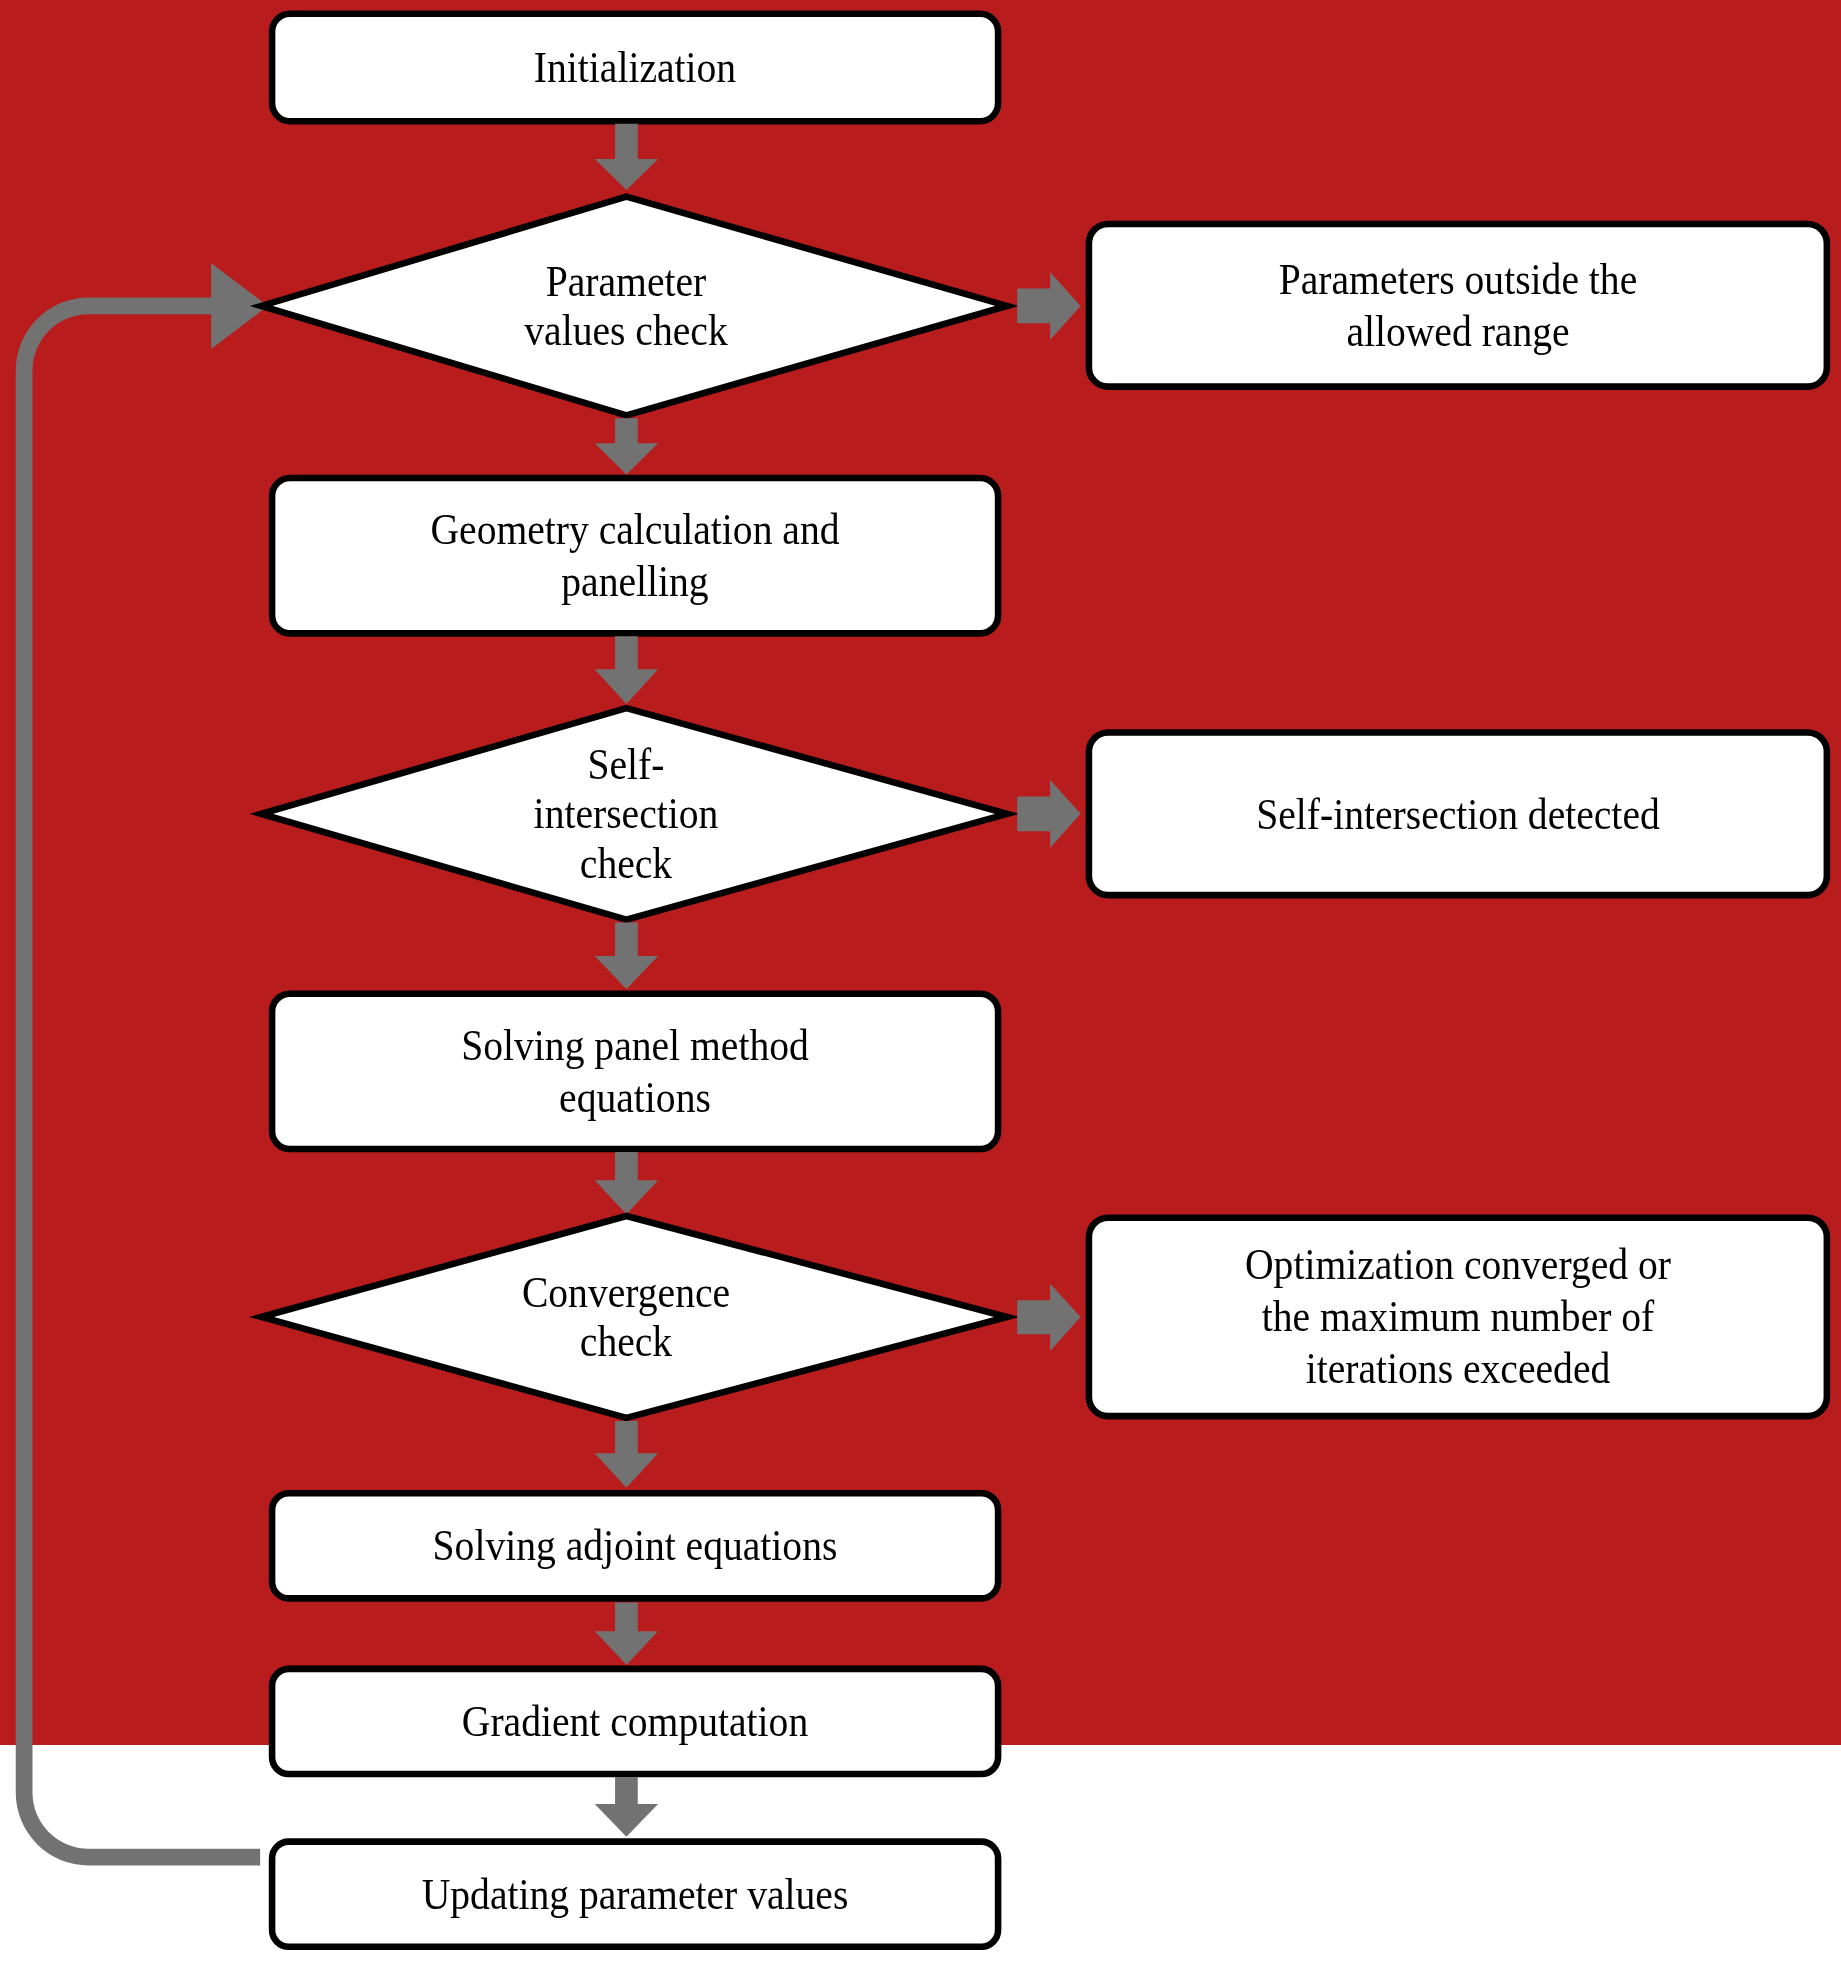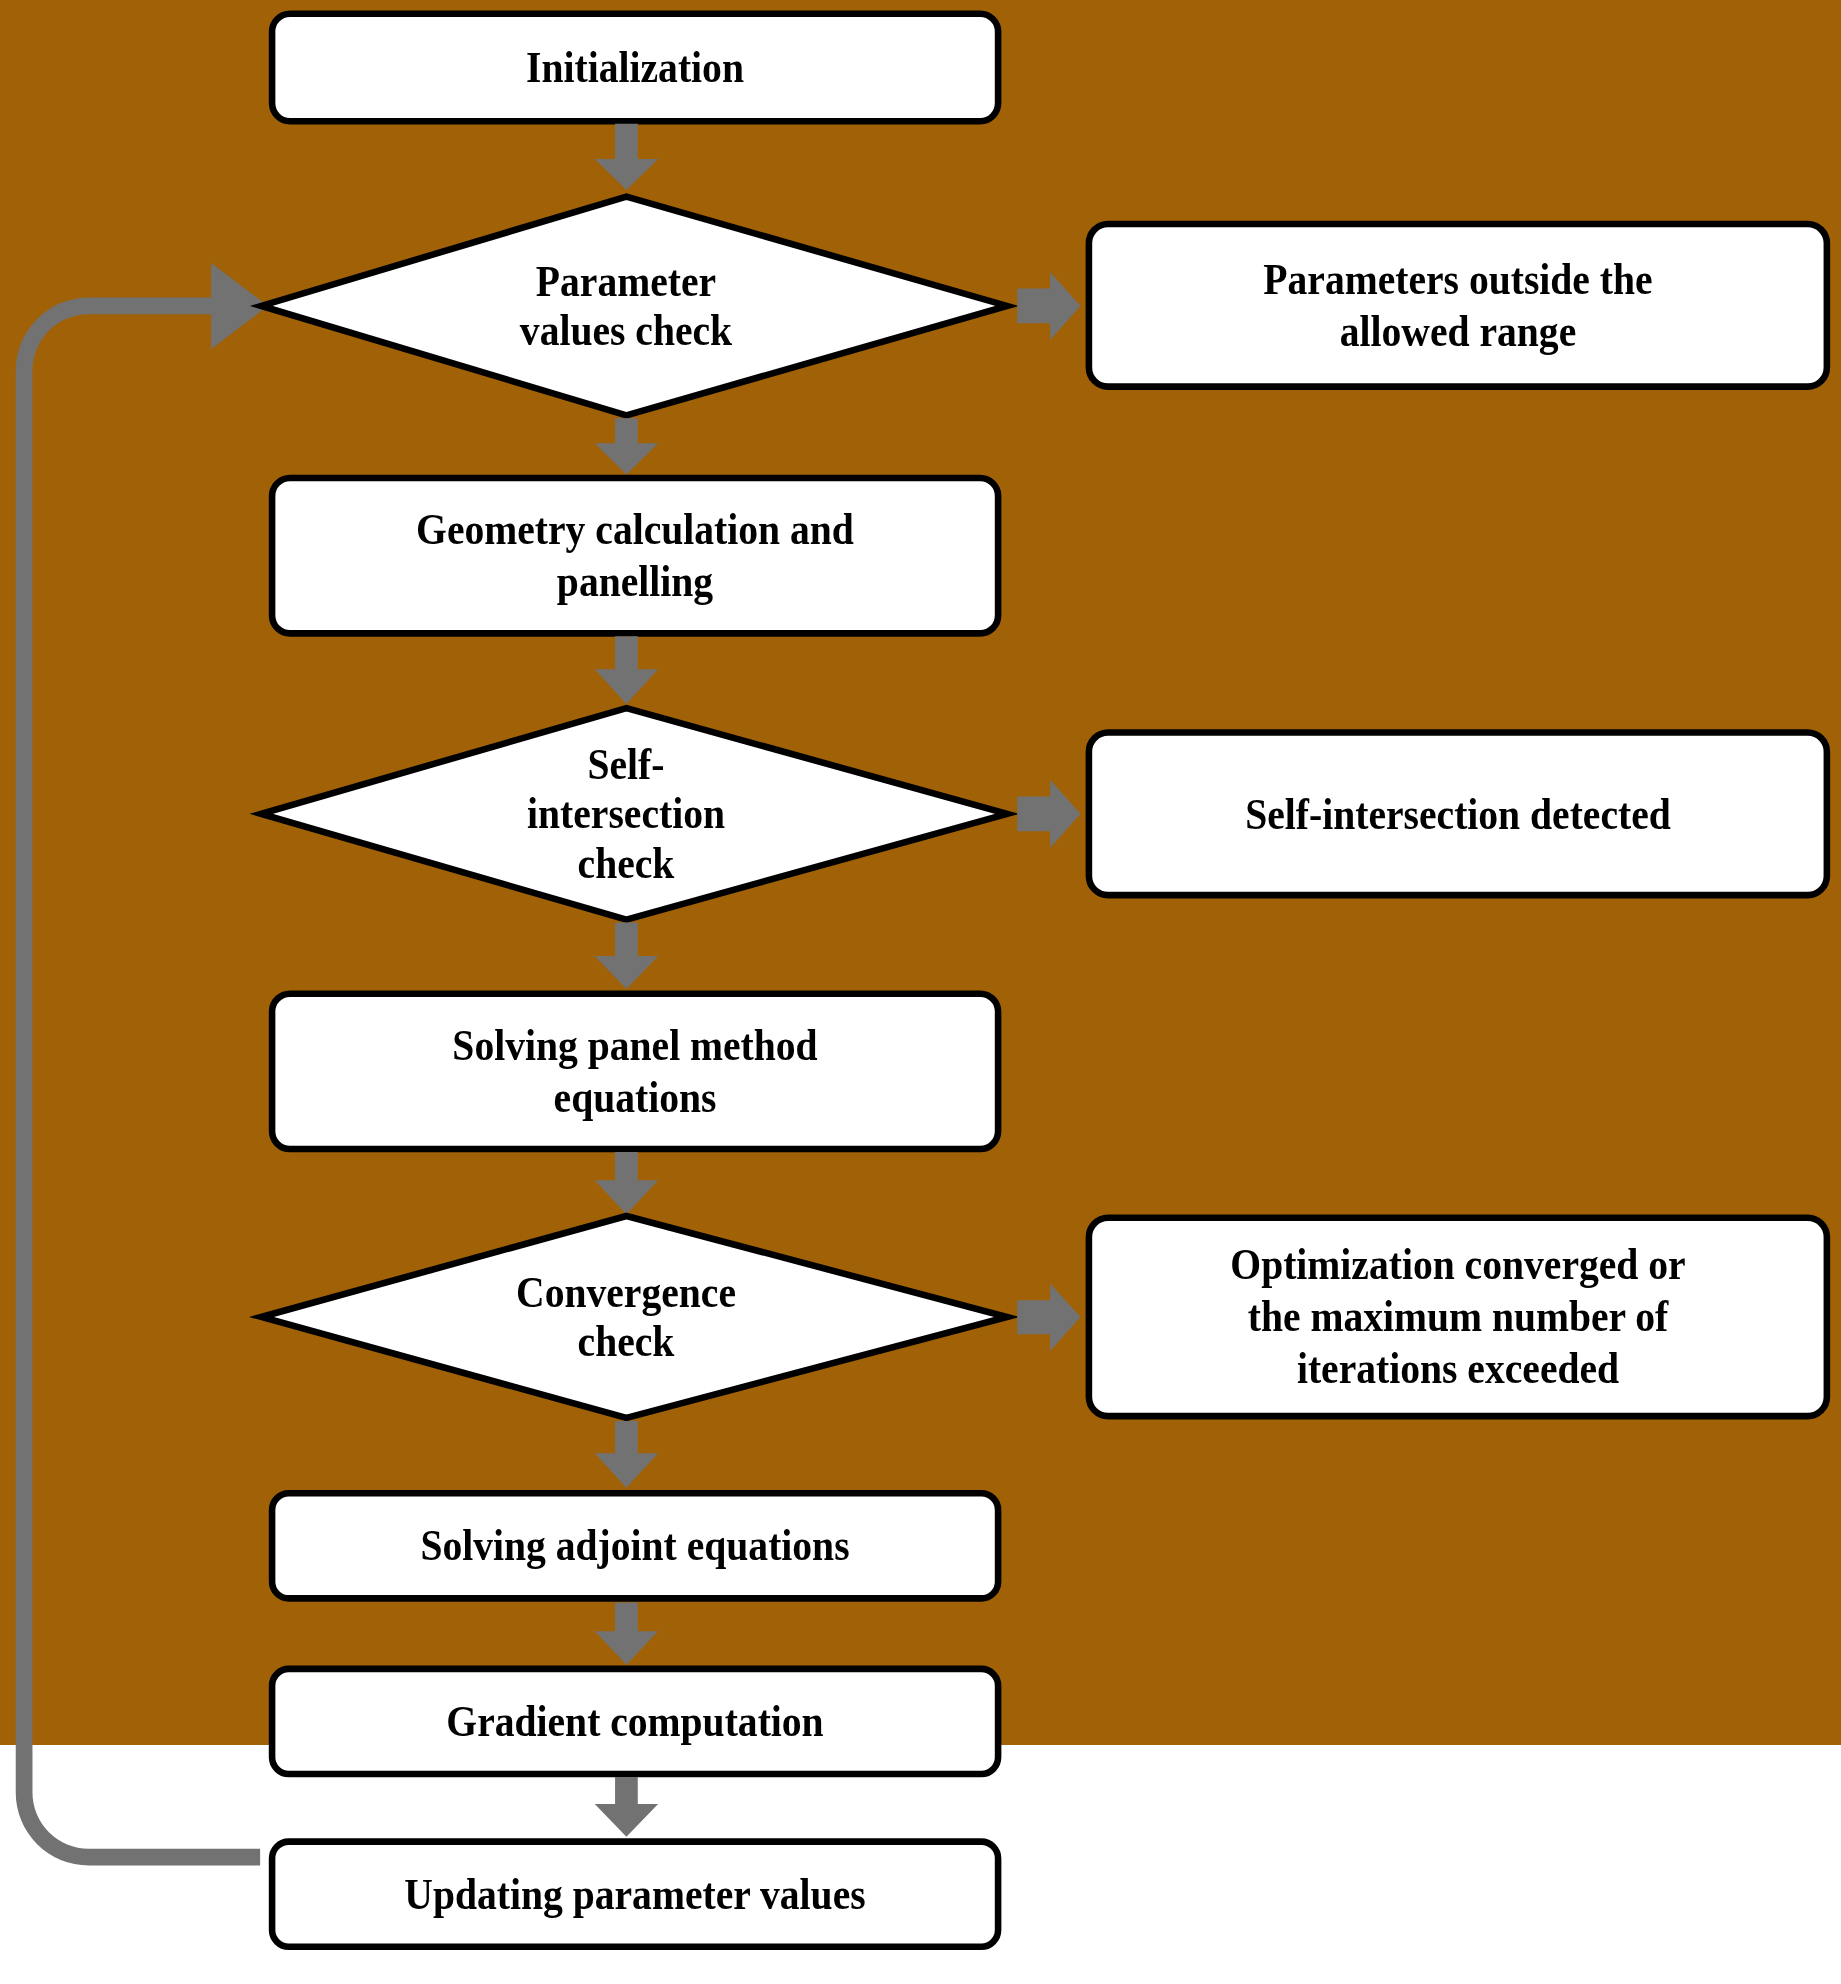--- a/index.html
+++ b/index.html
@@ -10,22 +10,21 @@
   body {
     width: 1842px;
     height: 1985px;
     font-family: "Liberation Serif", "DejaVu Serif", serif;
     overflow: hidden;
   }
   #flow-root {
     position: relative;
     width: 1842px;
     height: 1745px;
-    background: #a16207;
-    font-weight: bold;
+    background: #b91c1c;
   }
   svg#flow-svg {
     position: absolute;
     left: 0;
     top: 0;
     width: 1842px;
     height: 1985px;
     display: block;
   }
   .node-shape {

